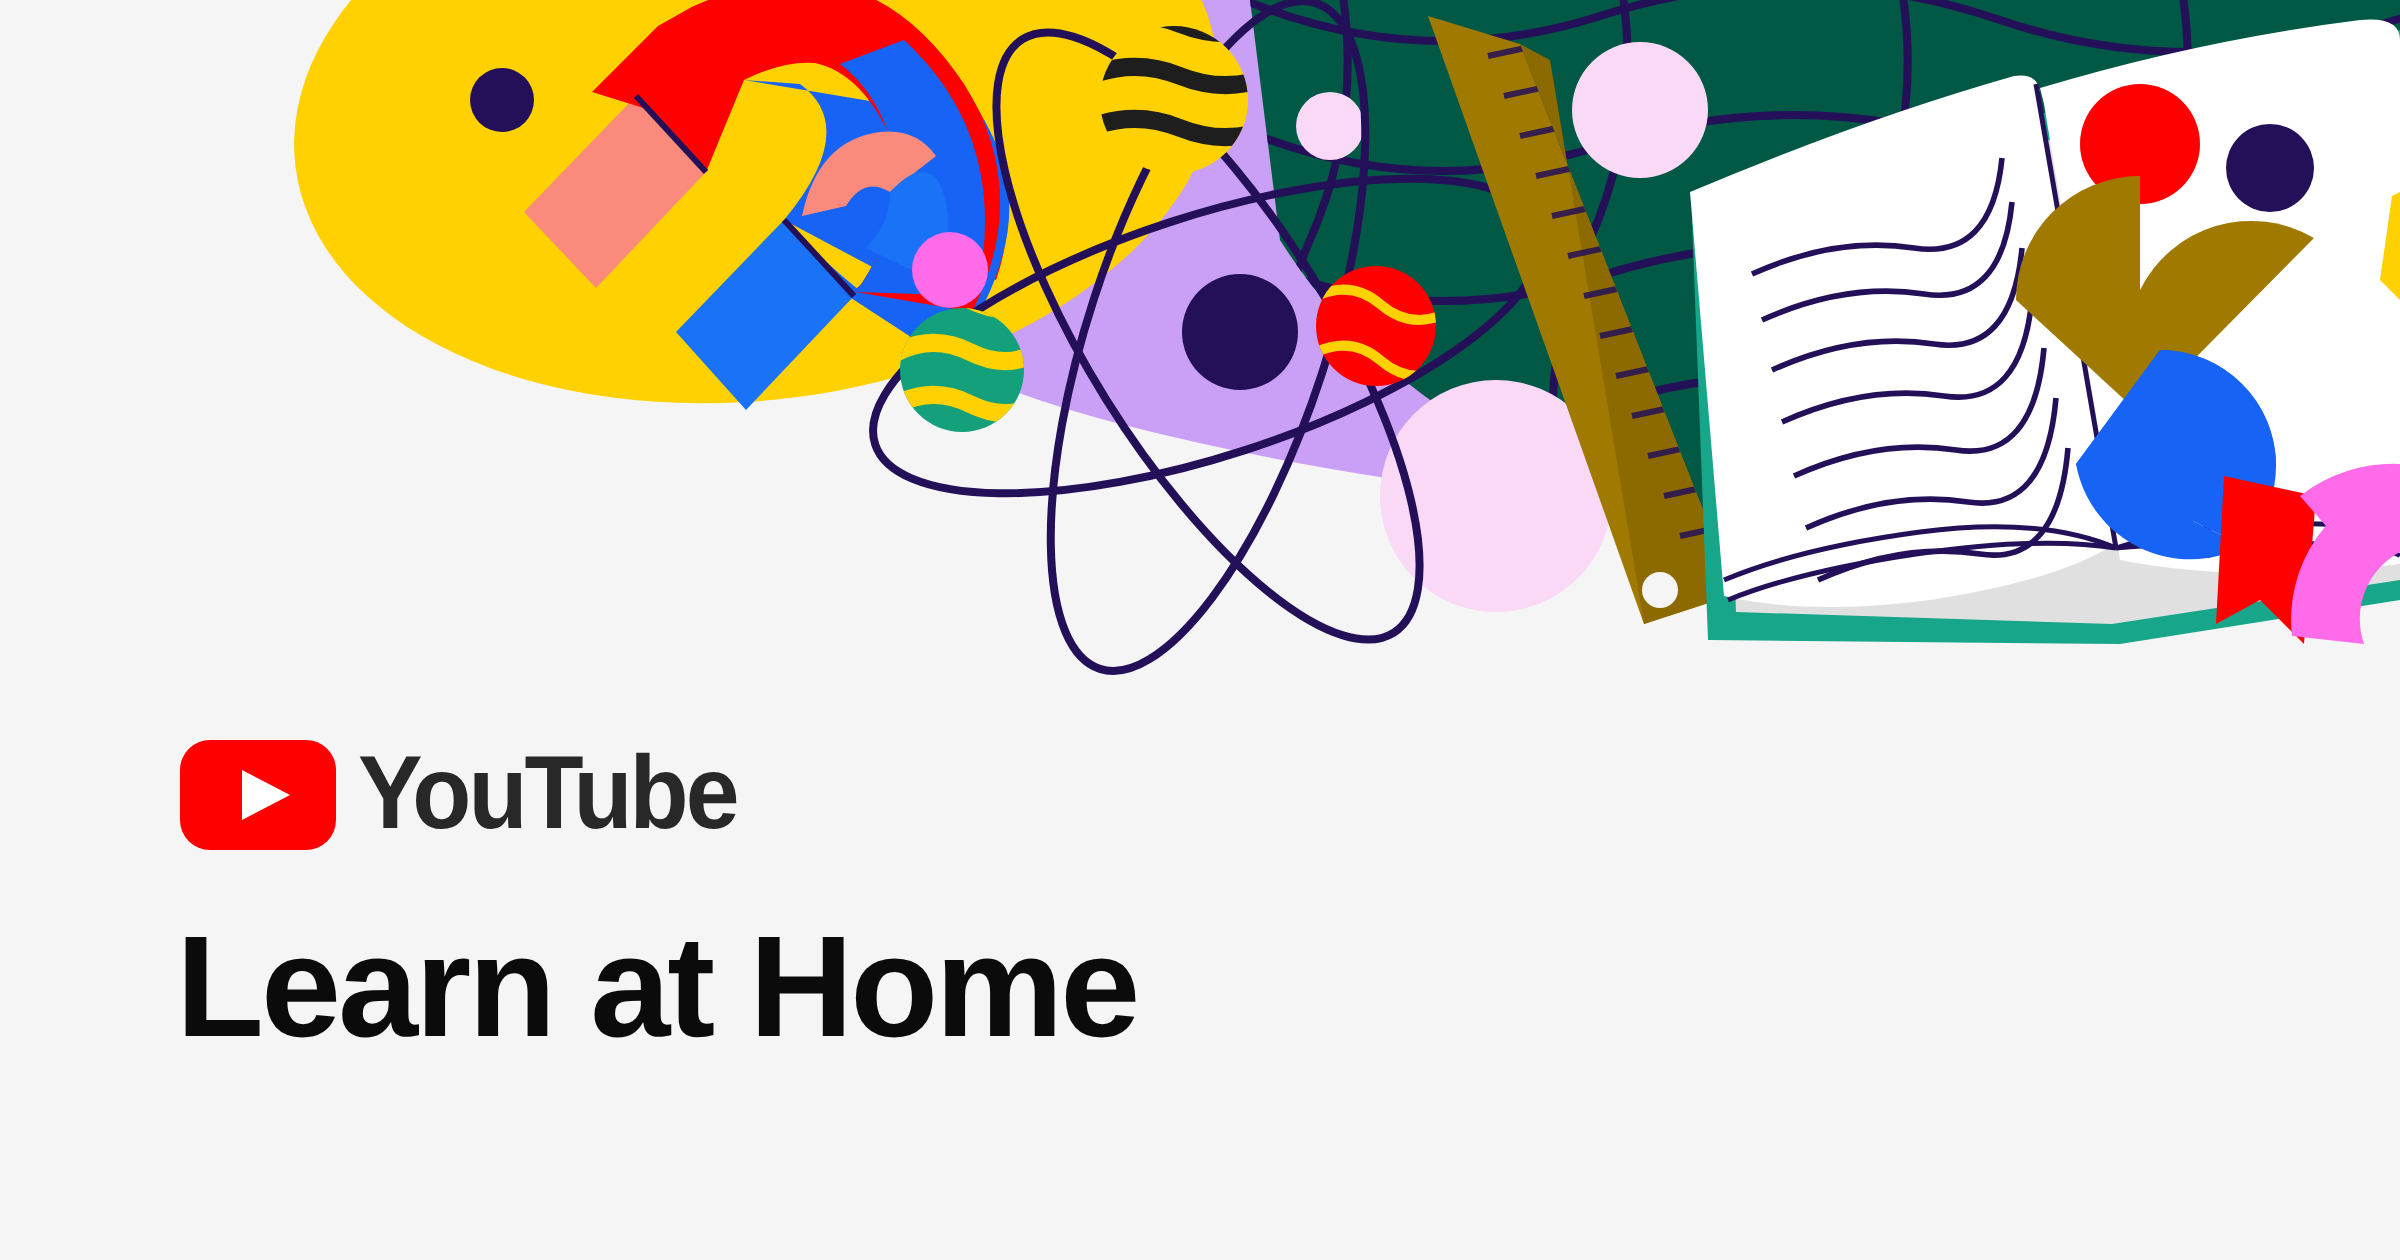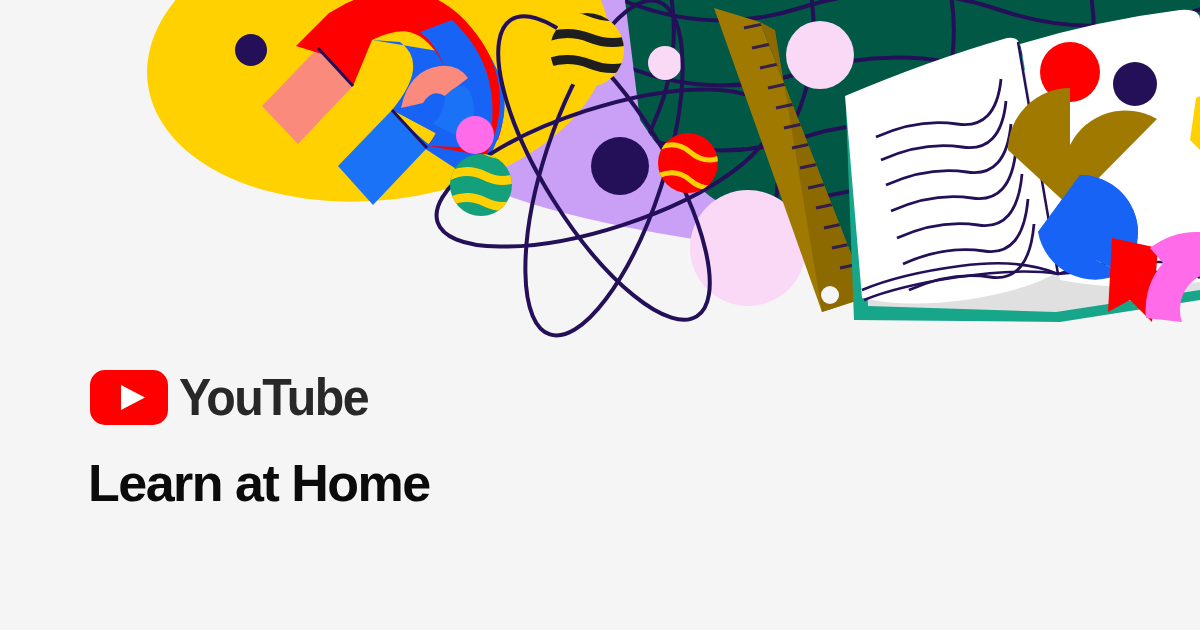--- a/index.html
+++ b/index.html
@@ -48,21 +48,21 @@
     transform: scaleX(0.93);
     transform-origin: left center;
     white-space: nowrap;
   }
   #page-title {
     position: absolute;
     left: 88px;
     top: 456px;
     font-family: "Liberation Sans", sans-serif;
     font-weight: 700;
-    font-size: 52px;
+    font-size: 72px;
     letter-spacing: -1.5px;
     color: #0B0B0B;
     line-height: 1.06;
     white-space: nowrap;
     margin: 0;
   }
 </style>
 </head>
 <body>
 

